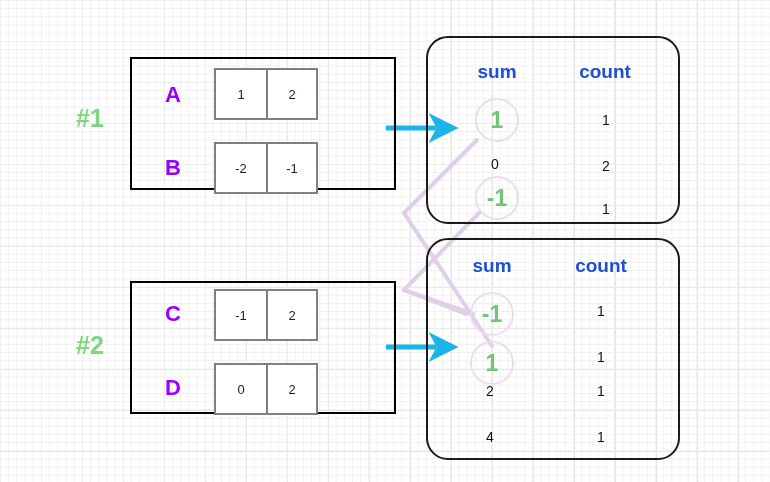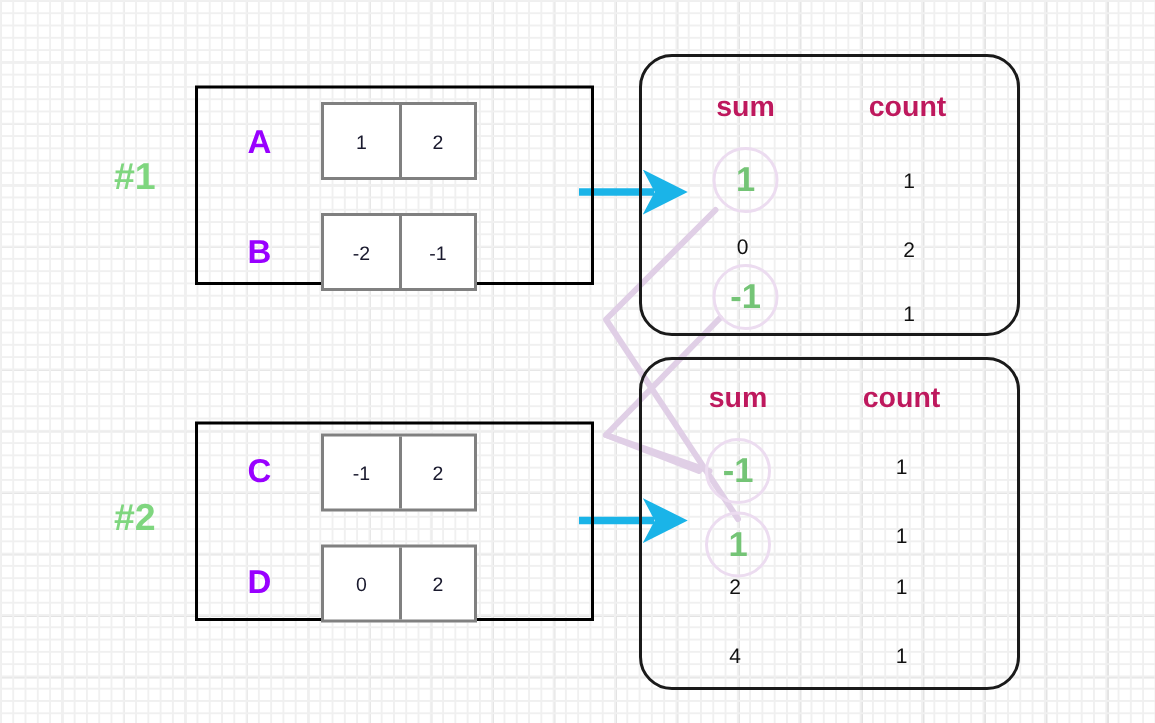--- a/index.html
+++ b/index.html
@@ -41,21 +41,21 @@
     width:50px;height:48px;display:flex;align-items:center;justify-content:center;
     font-size:13px;color:#1a1a2e;box-sizing:border-box;
   }
   .pair .cell + .cell{border-left:2px solid #808080;}
   
   .table-box{
     position:absolute;border:2px solid #1a1a1a;border-radius:22px;
     background:transparent;box-sizing:border-box;
   }
   .th{
-    position:absolute;color:#be185d;font-size:19px;font-weight:bold;
+    position:absolute;color:#1d4ed8;font-size:19px;font-weight:bold;
     text-align:center;transform:translateX(-50%);
   }
   .td{
     position:absolute;font-size:14px;color:#111111;text-align:center;
     transform:translate(-50%,-50%);
   }
   .td.hi{
     color:#74c476;font-size:23px;font-weight:bold;
   }
   .circle{

